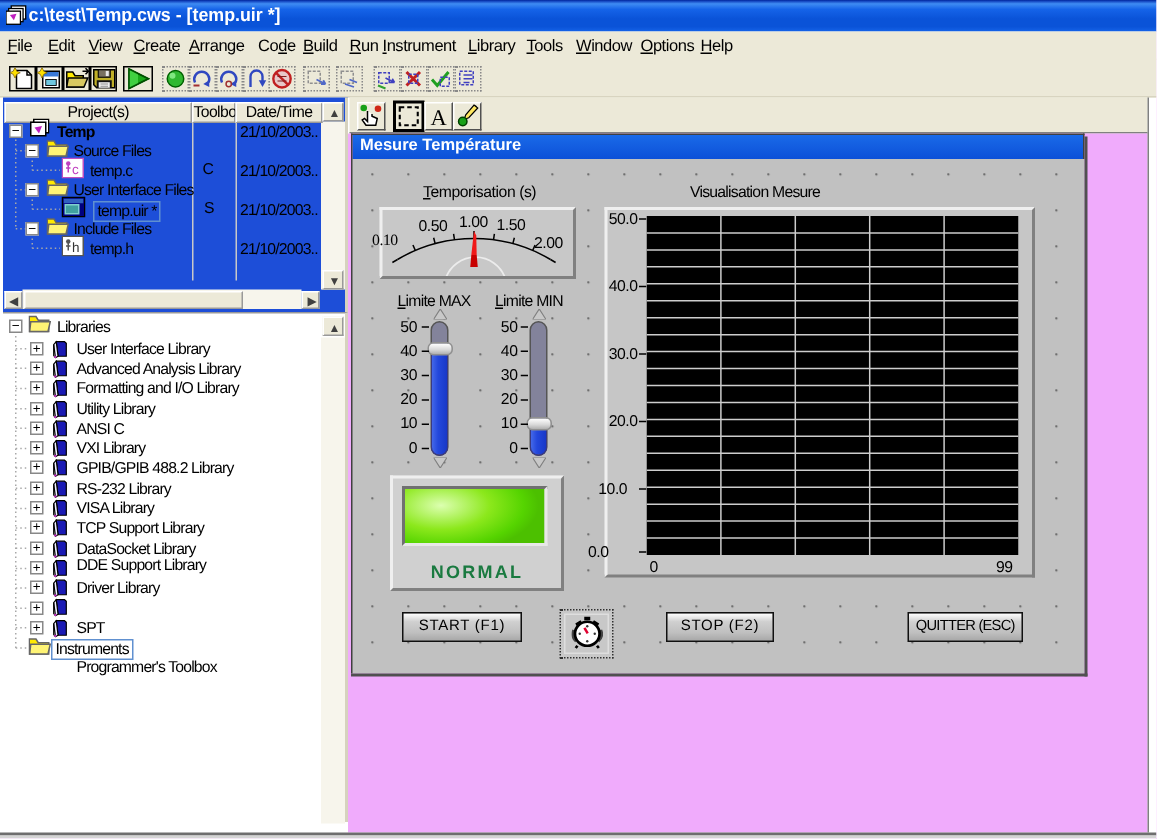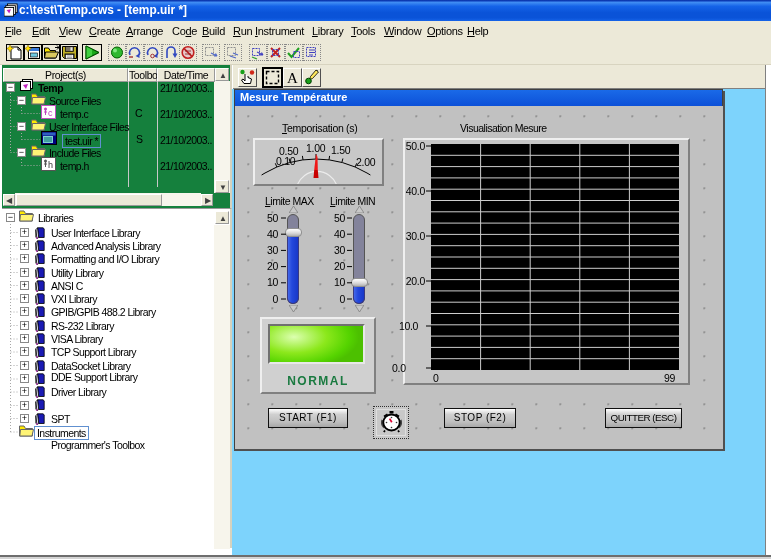--- a/index.html
+++ b/index.html
@@ -10,31 +10,31 @@
 #appicon{left:4px;top:3px;width:14px;height:15px;}
 
 #menubar{left:0;top:21px;width:771px;height:19px;background:#ece9d8;font-size:11px;letter-spacing:-0.3px;color:#000;border-bottom:1px solid #ece9d8;}
 #menubar>span{position:absolute;top:4px;}
 .u{text-decoration:underline;}
 
 #toolbar{left:0;top:40px;width:771px;height:25px;background:#ece9d8;border-bottom:1px solid #d8d4c0;}
 .tbtn{position:absolute;top:4px;width:18px;height:17px;background:#ece9d8;border:1px solid #000;}
 .tbtn2{position:absolute;top:4px;width:18px;height:17px;background:#ece9d8;border:1px dotted #888;}
 
-#projpanel{left:2px;top:65px;width:230px;height:143px;background:#15803d;border-right:2px solid #d6d2be;}
+#projpanel{left:2px;top:65px;width:230px;height:143px;background:#1d4ed8;border-right:2px solid #d6d2be;}
 #libpanel{left:2px;top:208px;width:230px;height:340px;background:#fff;border-top:1px solid #999;border-right:2px solid #d6d2be;}
 .hdr{position:absolute;top:3px;height:14px;background:#ece9d8;border:1px solid #fff;border-right:1px solid #999;border-bottom:1px solid #999;font-size:10.5px;text-align:center;color:#000;letter-spacing:-0.4px;}
 .colline{position:absolute;top:17px;width:1px;background:#c8c8c8;}
 .treetxt{position:absolute;font-size:10.5px;color:#000;white-space:nowrap;letter-spacing:-0.55px;}
 .pm{position:absolute;width:9px;height:9px;border:1px solid #888;background:#fff;font-size:9px;line-height:7px;text-align:center;color:#000;}
 .sb{position:absolute;background:#ece9d8;border:1px solid #fff;border-right-color:#999;border-bottom-color:#999;}
 .arr{position:absolute;font-size:8px;color:#404040;line-height:10px;text-align:center;}
 
 #edittb{left:233px;top:65px;width:532px;height:24px;background:#ece9d8;border-bottom:1px solid #808080;}
-#editor{left:232px;top:89px;width:533px;height:466px;background:#7dd3fc;}
+#editor{left:232px;top:89px;width:533px;height:466px;background:#f0abfc;}
 #rightline{left:765px;top:65px;width:1px;height:490px;background:#808080;}
 #bottomline{left:0;top:555px;width:771px;height:2px;background:#6e6e6e;}
 #bottomline2{left:0;top:557px;width:771px;height:2px;background:#d4d4d4;}
 
 #uirtitle{left:2px;top:0px;width:489px;height:17px;background:linear-gradient(#1a6ae8,#0c50d8);border:1px solid #404040;border-bottom:none;color:#fff;font-weight:bold;font-size:11px;}
 #uirbody{left:2px;top:17px;width:489px;height:343px;background:#c1c1c1;border-left:1px solid #404040;
  background-image:radial-gradient(circle at 0.8px 0.8px,#6e6e6e 0 0.6px,transparent 1px);background-size:24px 24px;background-position:12.5px 9.5px;}
 #uirshadow-r{left:491px;top:2px;width:2px;height:360px;background:#505050;}
 #uirshadow-b{left:2px;top:360px;width:491px;height:2px;background:#505050;}
 .panellabel{position:absolute;font-size:10.5px;color:#000;white-space:nowrap;letter-spacing:-0.3px;}
@@ -244,21 +244,21 @@
  <svg class="abs folder2" style="left:29px;top:54px;" width="15" height="12" viewBox="0 0 15 12">
         <path d="M0.5 2 L0.5 11 L13.5 11 L13.5 3.5 L6.5 3.5 L5 1 L0.5 1 Z" fill="#ffe900" stroke="#666"></path>
         <path d="M1.5 4.5 L14.5 4.5 L13 11 L0.8 11 Z" fill="#fff475" stroke="#666"></path>
       </svg>
  <div class="treetxt" style="left:47px;top:56px;">User Interface Files</div>
  <svg class="abs" style="left:39px;top:66px;" width="16" height="14" viewBox="0 0 16 14">
         <rect x="0.5" y="0.5" width="15" height="13" fill="#000080" stroke="#000"></rect>
         <rect x="1.5" y="1.5" width="13" height="3" fill="#3060c0"></rect>
         <rect x="2.5" y="5.5" width="9" height="6" fill="#40a0a0" stroke="#80d0d0"></rect>
       </svg>
- <div class="treetxt" style="left:60px;top:69px;border:1px solid #6090d0;padding:0 2px;">test.uir *</div>
+ <div class="treetxt" style="left:60px;top:69px;border:1px solid #6090d0;padding:0 2px;">temp.uir *</div>
  <div class="treetxt" style="left:134px;top:68px;">S</div>
  <div class="treetxt" style="left:158px;top:69px;">21/10/2003..</div>
  <div class="pm" style="left:15px;top:83px;">−</div>
  <svg class="abs folder3" style="left:29px;top:80px;" width="15" height="12" viewBox="0 0 15 12">
         <path d="M0.5 2 L0.5 11 L13.5 11 L13.5 3.5 L6.5 3.5 L5 1 L0.5 1 Z" fill="#ffe900" stroke="#666"></path>
         <path d="M1.5 4.5 L14.5 4.5 L13 11 L0.8 11 Z" fill="#fff475" stroke="#666"></path>
       </svg>
  <div class="treetxt" style="left:47px;top:82px;">Include Files</div>
  <svg class="abs" style="left:39px;top:92px;" width="15" height="14" viewBox="0 0 15 14">
         <rect x="0.5" y="0.5" width="14" height="13" fill="#fff" stroke="#555"></rect>
@@ -487,21 +487,21 @@
           <line x1="86.9" y1="22.4" x2="87.9" y2="18.5"></line>
           <line x1="112" y1="33" x2="115.4" y2="35"></line>
    <line x1="21.9" y1="27" x2="20.3" y2="23.3"></line>
           <line x1="48" y1="19.9" x2="47.4" y2="15.9"></line>
           <line x1="74" y1="19.9" x2="74.6" y2="15.9"></line>
           <line x1="100.1" y1="27" x2="101.7" y2="23.3"></line>
   </g>
   <path d="M61 14 L62.5 17 L62.8 30 L59.2 30 Z" fill="#f01818"></path>
   <path d="M59.2 30 L62.8 30 L63.5 38 L58.5 38 Z" fill="#c80000"></path>
  </svg>
- <div class="panellabel" style="left:44px;top:66px;">0.10</div>
+ <div class="panellabel" style="left:16px;top:66px;font-family:Liberation Serif, serif;">0.10</div>
  <div class="panellabel" style="left:47px;top:56px;">0.50</div>
  <div class="panellabel" style="left:74px;top:52.5px;">1.00</div>
  <div class="panellabel" style="left:99px;top:55px;">1.50</div>
  <div class="panellabel" style="left:124px;top:67px;">2.00</div>
 
  <div class="panellabel" style="left:33px;top:106px;letter-spacing:-0.5px;"><span class="u">L</span>imite MAX</div>
  <div class="panellabel" style="left:98px;top:106px;letter-spacing:-0.5px;"><span class="u">L</span>imite MIN</div>
 
  <div class="abs" style="left:55px;top:125px;width:12px;height:90px;border-radius:6px;background:#83839b;border:1px solid #555;"></div>
  <div class="abs" style="left:55px;top:146px;width:12px;height:69px;border-radius:0 0 6px 6px;background:linear-gradient(90deg,#4468e8,#2448dc 40%,#1838c8);border:1px solid #3a3a80;border-top:none;"></div>

